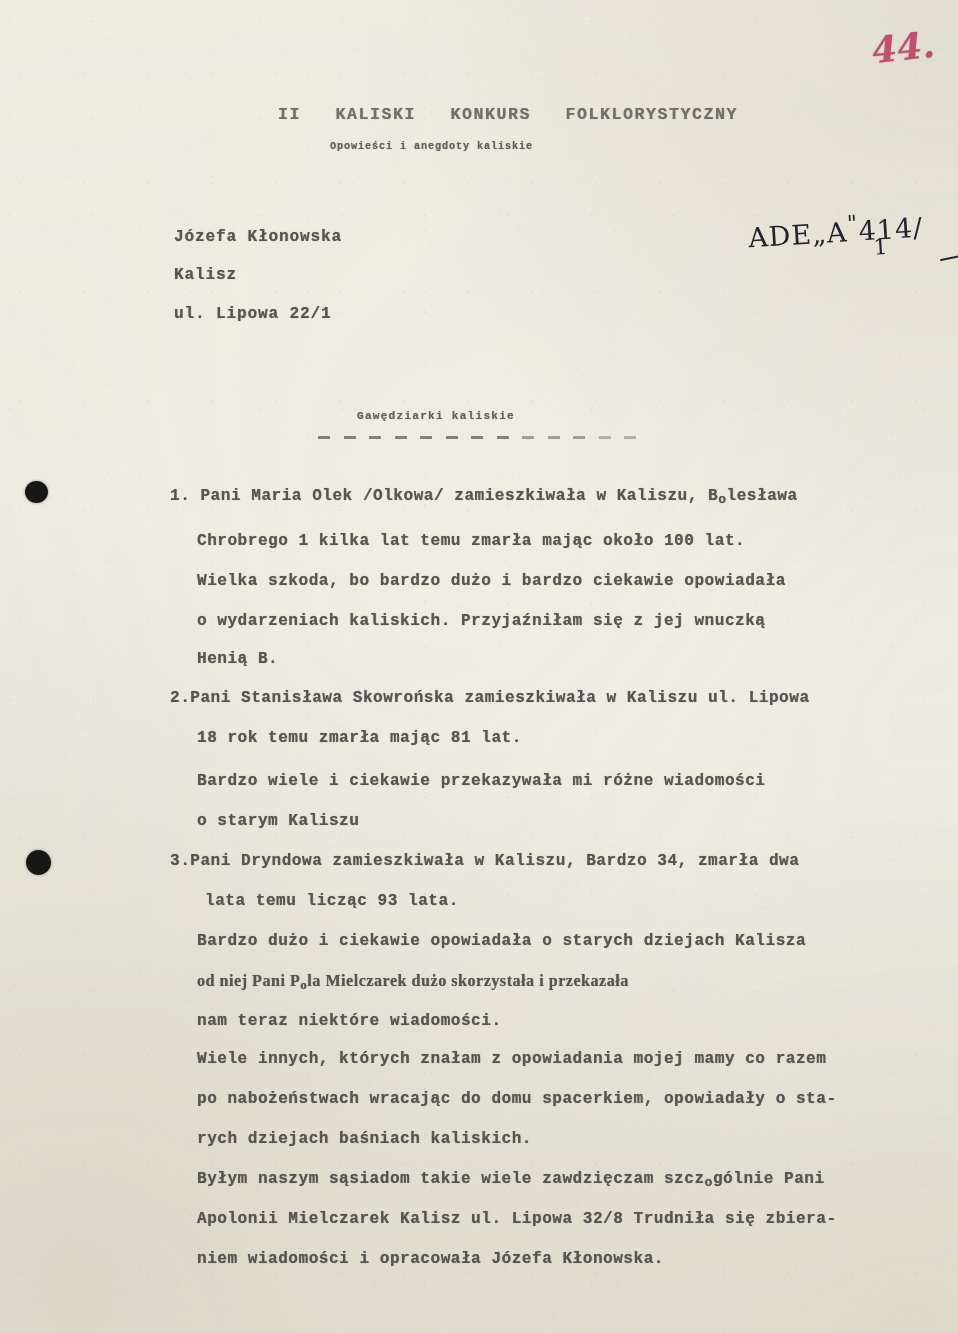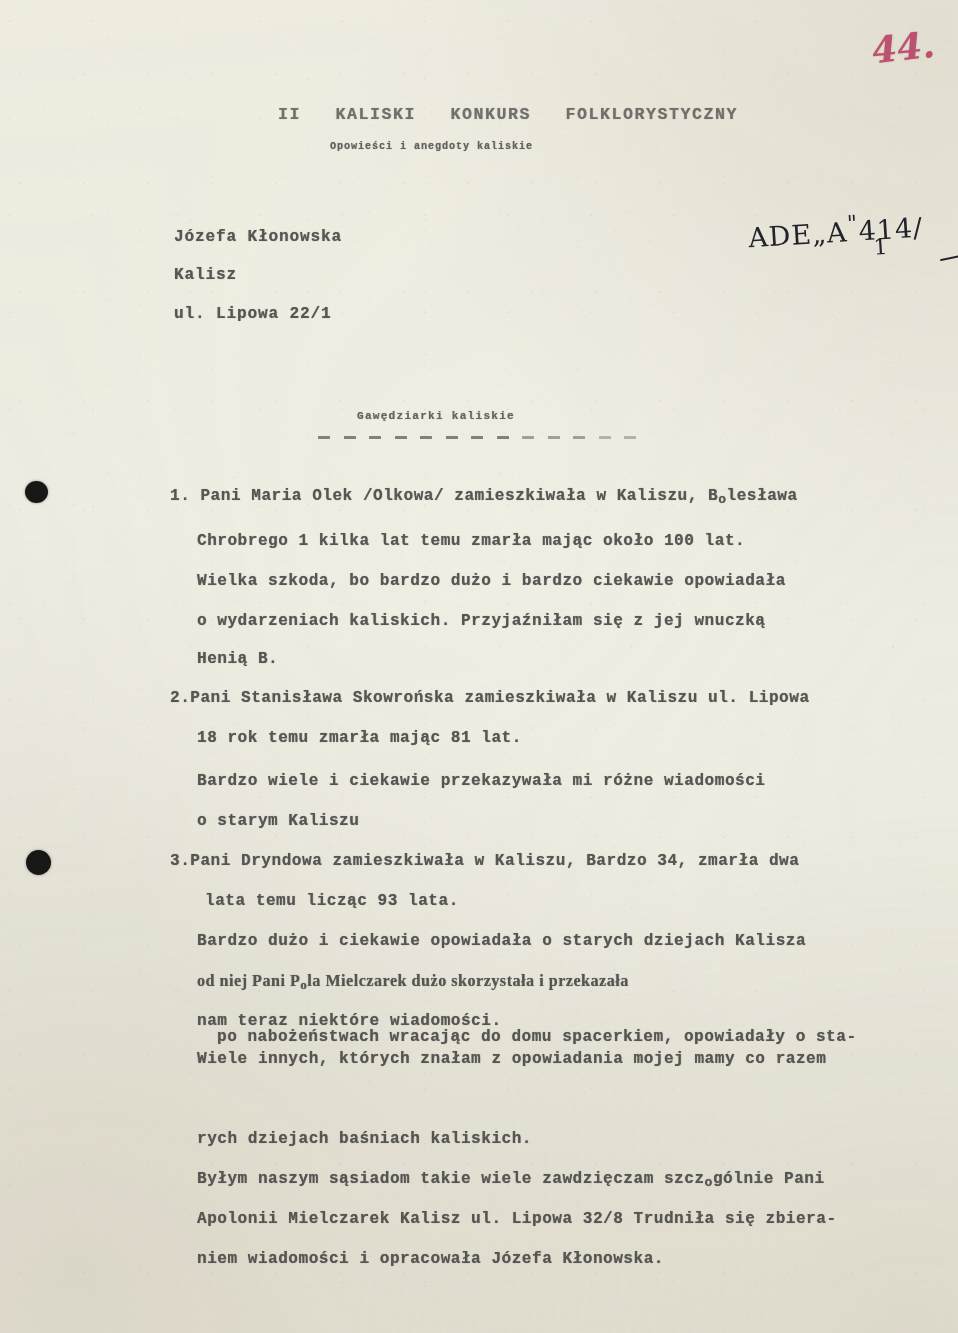--- a/index.html
+++ b/index.html
@@ -239,21 +239,21 @@
   <div class="typed body-line indent-2" style="top:772px;">Bardzo wiele i ciekawie przekazywała mi różne wiadomości</div>
   <div class="typed body-line indent-2" style="top:812px;">o starym Kaliszu</div>
 
   <div class="typed body-line indent-1" style="top:852px;"><span>3.</span><span>Pani Dryndowa zamieszkiwała w Kaliszu, Bardzo 34, zmarła dwa</span></div>
   <div class="typed body-line indent-2" style="top:892px;margin-left:8px;">lata temu licząc 93 lata.</div>
   <div class="typed body-line indent-2" style="top:932px;">Bardzo dużo i ciekawie opowiadała o starych dziejach Kalisza</div>
   <div class="typed body-line indent-2" style="top:972px;font-family:Liberation Serif, serif;"><span>od niej Pani P</span><span class="lowchar">o</span><span>la Mielczarek dużo skorzystała i przekazała</span></div>
   <div class="typed body-line indent-2" style="top:1012px;">nam teraz niektóre wiadomości.</div>
 
   <div class="typed body-line indent-2" style="top:1050px;">Wiele innych, których znałam z opowiadania mojej mamy co razem</div>
-  <div class="typed body-line indent-2" style="top:1028px;margin-left:20px;">po nabożeństwach wracając do domu spacerkiem, opowiadały o sta-</div>
+  <div class="typed body-line indent-2" style="top:1090px;">po nabożeństwach wracając do domu spacerkiem, opowiadały o sta-</div>
   <div class="typed body-line indent-2" style="top:1130px;">rych dziejach baśniach kaliskich.</div>
 
   <div class="typed body-line indent-2" style="top:1170px;"><span>Byłym naszym sąsiadom takie wiele zawdzięczam szcz</span><span class="lowchar">o</span><span>gólnie Pani</span></div>
 
   <div class="typed body-line indent-2" style="top:1210px;">Apolonii Mielczarek Kalisz ul. Lipowa 32/8 Trudniła się zbiera-</div>
   <div class="typed body-line indent-2" style="top:1250px;">niem wiadomości i opracowała Józefa Kłonowska.</div>
 
 </div>
 
 </body></html>

